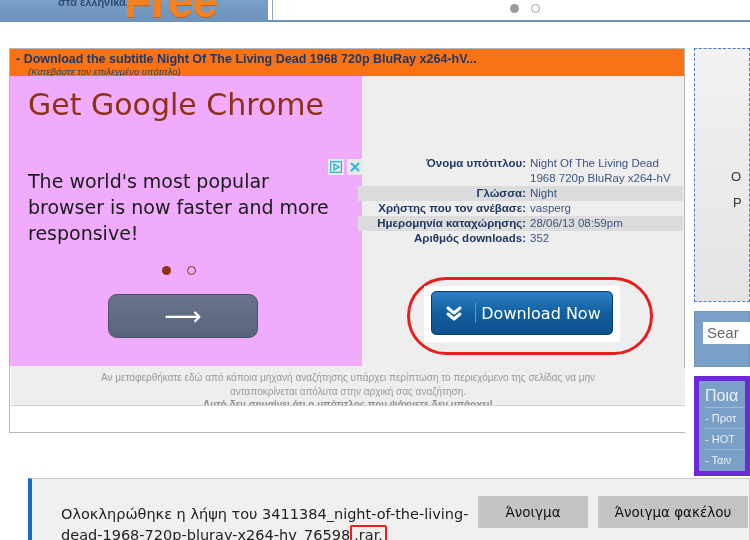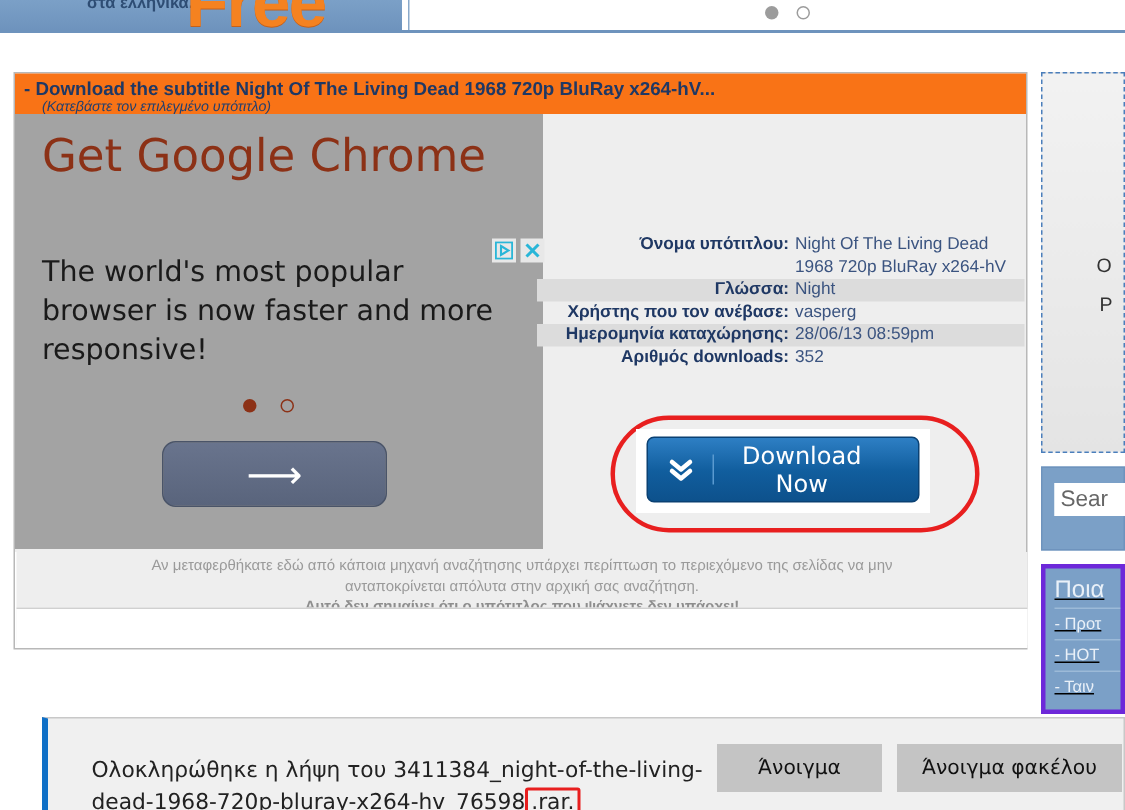--- a/index.html
+++ b/index.html
@@ -69,21 +69,21 @@
     padding-left: 12px; line-height: 11px;
   }
 
   .panel-body {
     position: relative; height: 292px; background: #eeeeee;
   }
 
   
   .ad-box {
     position: absolute; left: 0; top: 0; width: 352px; height: 290px;
-    background: #a3a3a3;
+    background: #f0abfc;
     padding-left: 44px;
   }
   .ad-title {
     position: absolute; left: 18px; top: 11px;
     font-size: 30px; color: #8c3116; line-height: 35px;
     font-family: "DejaVu Sans", sans-serif;
   }
   .ad-sub {
     position: absolute; left: 18px; top: 92px; width: 310px;
     font-size: 19px; color: #1a1a1a; line-height: 26px;
@@ -144,21 +144,21 @@
     background: linear-gradient(#2e7fc4, #115e9e 52%, #0d518c);
     border: 1px solid #0a4173;
     display: flex; align-items: center;
   }
   .dl-chev {
     width: 44px; display: flex; align-items: center; justify-content: center;
     border-right: 1px solid #5a9ad0;
   }
   .dl-label {
     flex: 1; text-align: center; color: #ffffff;
-    font-size: 16px; padding-right: 19px;
+    font-size: 16px; padding-right: 6px;
     font-family: "DejaVu Sans", sans-serif;
   }
 
   
   .disclaimer {
     position: absolute; left: 1px; top: 292px; width: 674px; height: 62px;
     background: #eeeeee; text-align: center; padding-top: 3px;
   }
   .disc-line {
     font-size: 10px; color: #9a9a9a; line-height: 13.5px;
@@ -194,22 +194,22 @@
     padding: 10px 0 0 8px;
   }
   .sb-search-input {
     width: 70px; height: 22px; background: #ffffff;
     border: 1px solid #ffffff;
     font-size: 15px; color: #666666;
     padding: 1px 0 0 3px; white-space: nowrap; overflow: hidden;
   }
   .sb-list {
     margin-top: 9px; width: 56px; height: 100px;
-    background: #7ba0c7; border: 3px solid #6d28d9;
-    padding: 4px 0 0 6px; overflow: hidden; text-decoration: underline;
+    background: #7ba0c7; border: 5px solid #6d28d9;
+    padding: 4px 0 0 6px; overflow: hidden;
   }
   .sb-list-title {
     font-size: 16px; color: #e9f0f8; white-space: nowrap;
     line-height: 22px;
   }
   .sb-list-item {
     font-size: 11px; color: #e9f0f8; white-space: nowrap;
     line-height: 19px; border-top: 1px solid #9cbad8;
     padding-top: 1px;
   }

